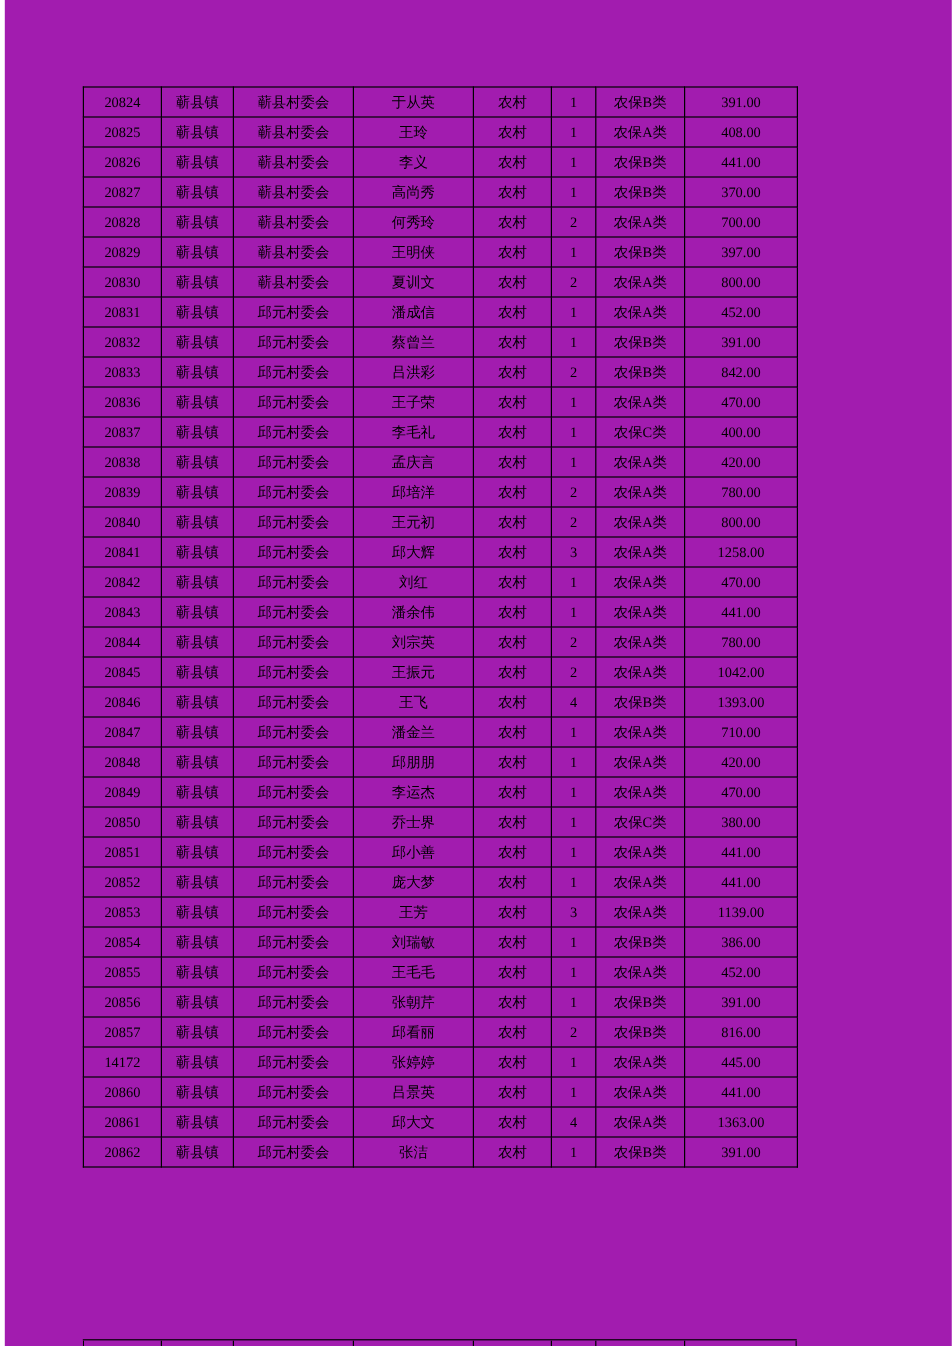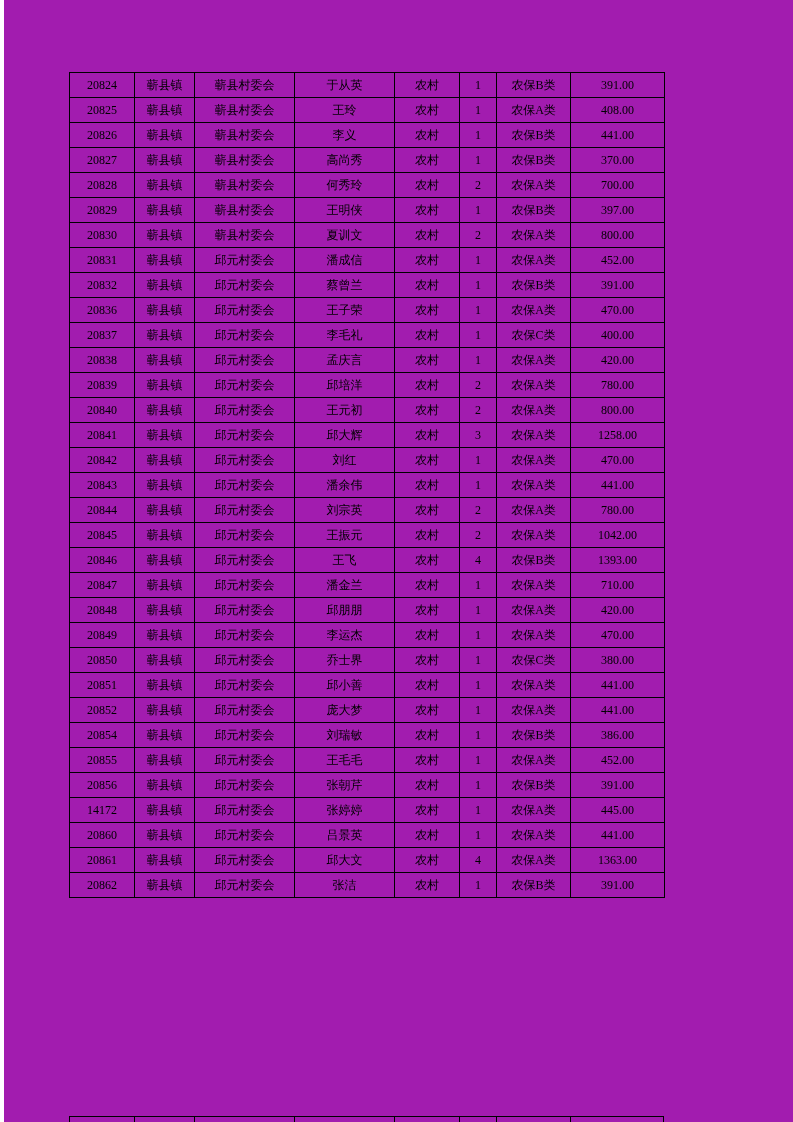--- a/index.html
+++ b/index.html
@@ -171,20 +171,30 @@
           <td>20832</td>
           <td>蕲县镇</td>
           <td>邱元村委会</td>
           <td>蔡曾兰</td>
           <td>农村</td>
           <td>1</td>
           <td>农保B类</td>
           <td>391.00</td>
         </tr>
         <tr>
+          <td>20833</td>
+          <td>蕲县镇</td>
+          <td>邱元村委会</td>
+          <td>吕洪彩</td>
+          <td>农村</td>
+          <td>2</td>
+          <td>农保B类</td>
+          <td>842.00</td>
+        </tr>
+        <tr>
           <td>20836</td>
           <td>蕲县镇</td>
           <td>邱元村委会</td>
           <td>王子荣</td>
           <td>农村</td>
           <td>1</td>
           <td>农保A类</td>
           <td>470.00</td>
         </tr>
         <tr>
@@ -341,20 +351,30 @@
           <td>20852</td>
           <td>蕲县镇</td>
           <td>邱元村委会</td>
           <td>庞大梦</td>
           <td>农村</td>
           <td>1</td>
           <td>农保A类</td>
           <td>441.00</td>
         </tr>
         <tr>
+          <td>20853</td>
+          <td>蕲县镇</td>
+          <td>邱元村委会</td>
+          <td>王芳</td>
+          <td>农村</td>
+          <td>3</td>
+          <td>农保A类</td>
+          <td>1139.00</td>
+        </tr>
+        <tr>
           <td>20854</td>
           <td>蕲县镇</td>
           <td>邱元村委会</td>
           <td>刘瑞敏</td>
           <td>农村</td>
           <td>1</td>
           <td>农保B类</td>
           <td>386.00</td>
         </tr>
         <tr>
@@ -369,20 +389,30 @@
         </tr>
         <tr>
           <td>20856</td>
           <td>蕲县镇</td>
           <td>邱元村委会</td>
           <td>张朝芹</td>
           <td>农村</td>
           <td>1</td>
           <td>农保B类</td>
           <td>391.00</td>
+        </tr>
+        <tr>
+          <td>20857</td>
+          <td>蕲县镇</td>
+          <td>邱元村委会</td>
+          <td>邱看丽</td>
+          <td>农村</td>
+          <td>2</td>
+          <td>农保B类</td>
+          <td>816.00</td>
         </tr>
         <tr>
           <td>14172</td>
           <td>蕲县镇</td>
           <td>邱元村委会</td>
           <td>张婷婷</td>
           <td>农村</td>
           <td>1</td>
           <td>农保A类</td>
           <td>445.00</td>

